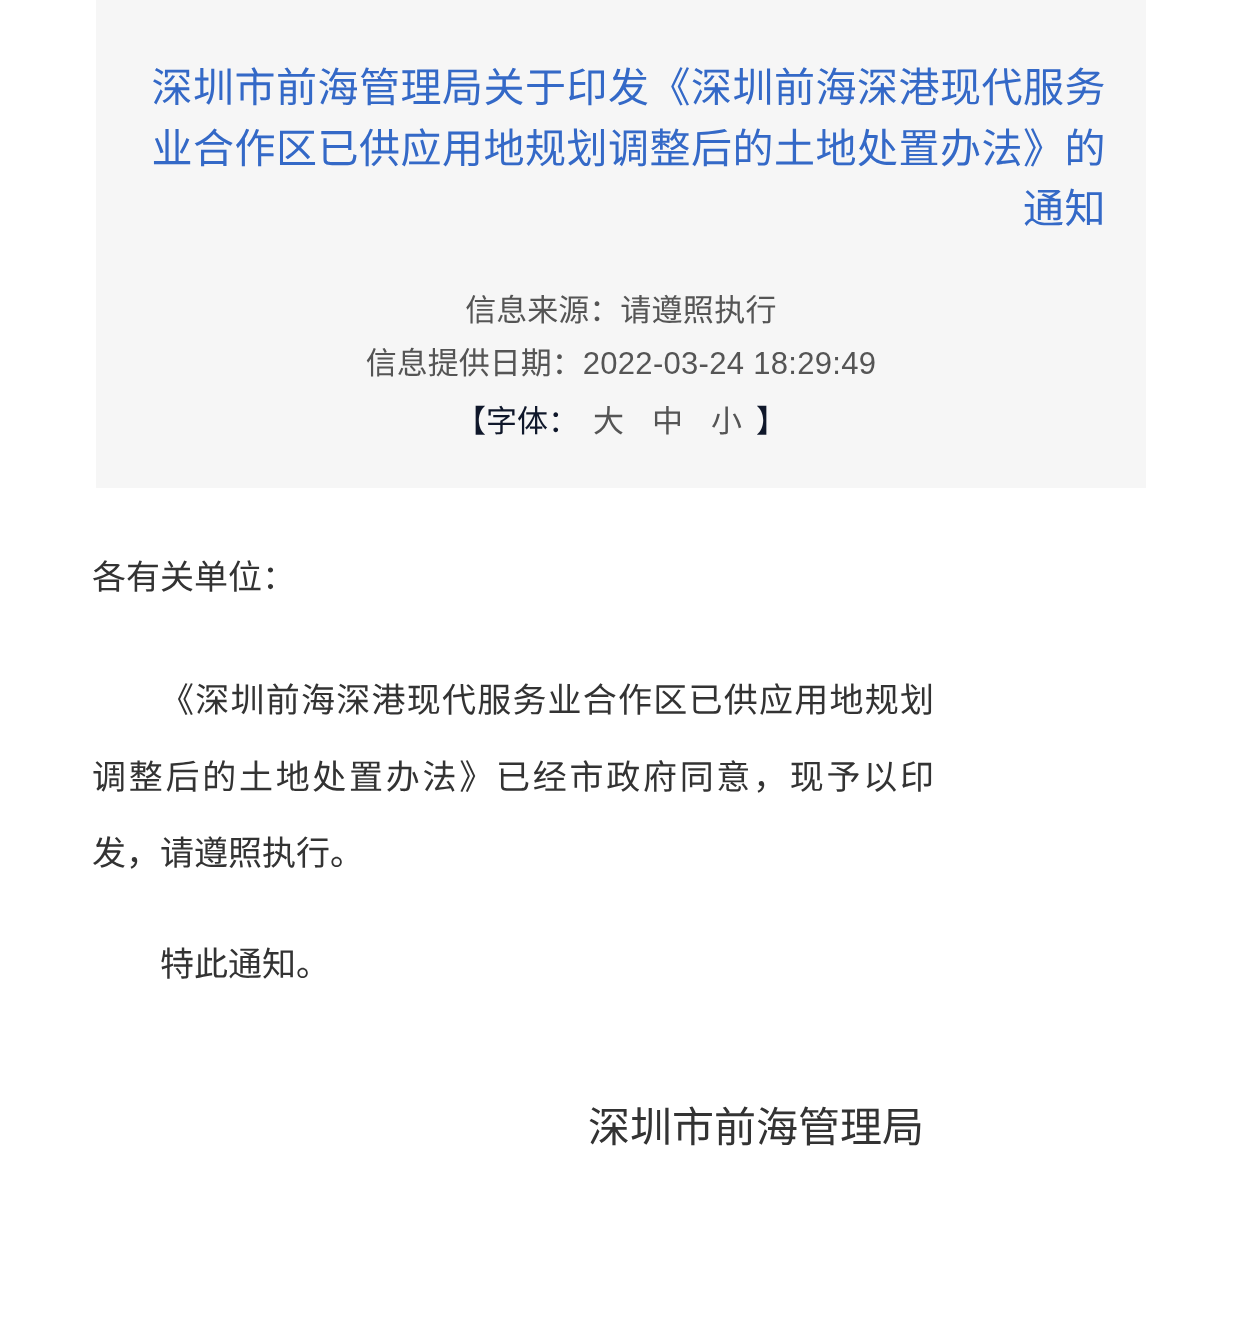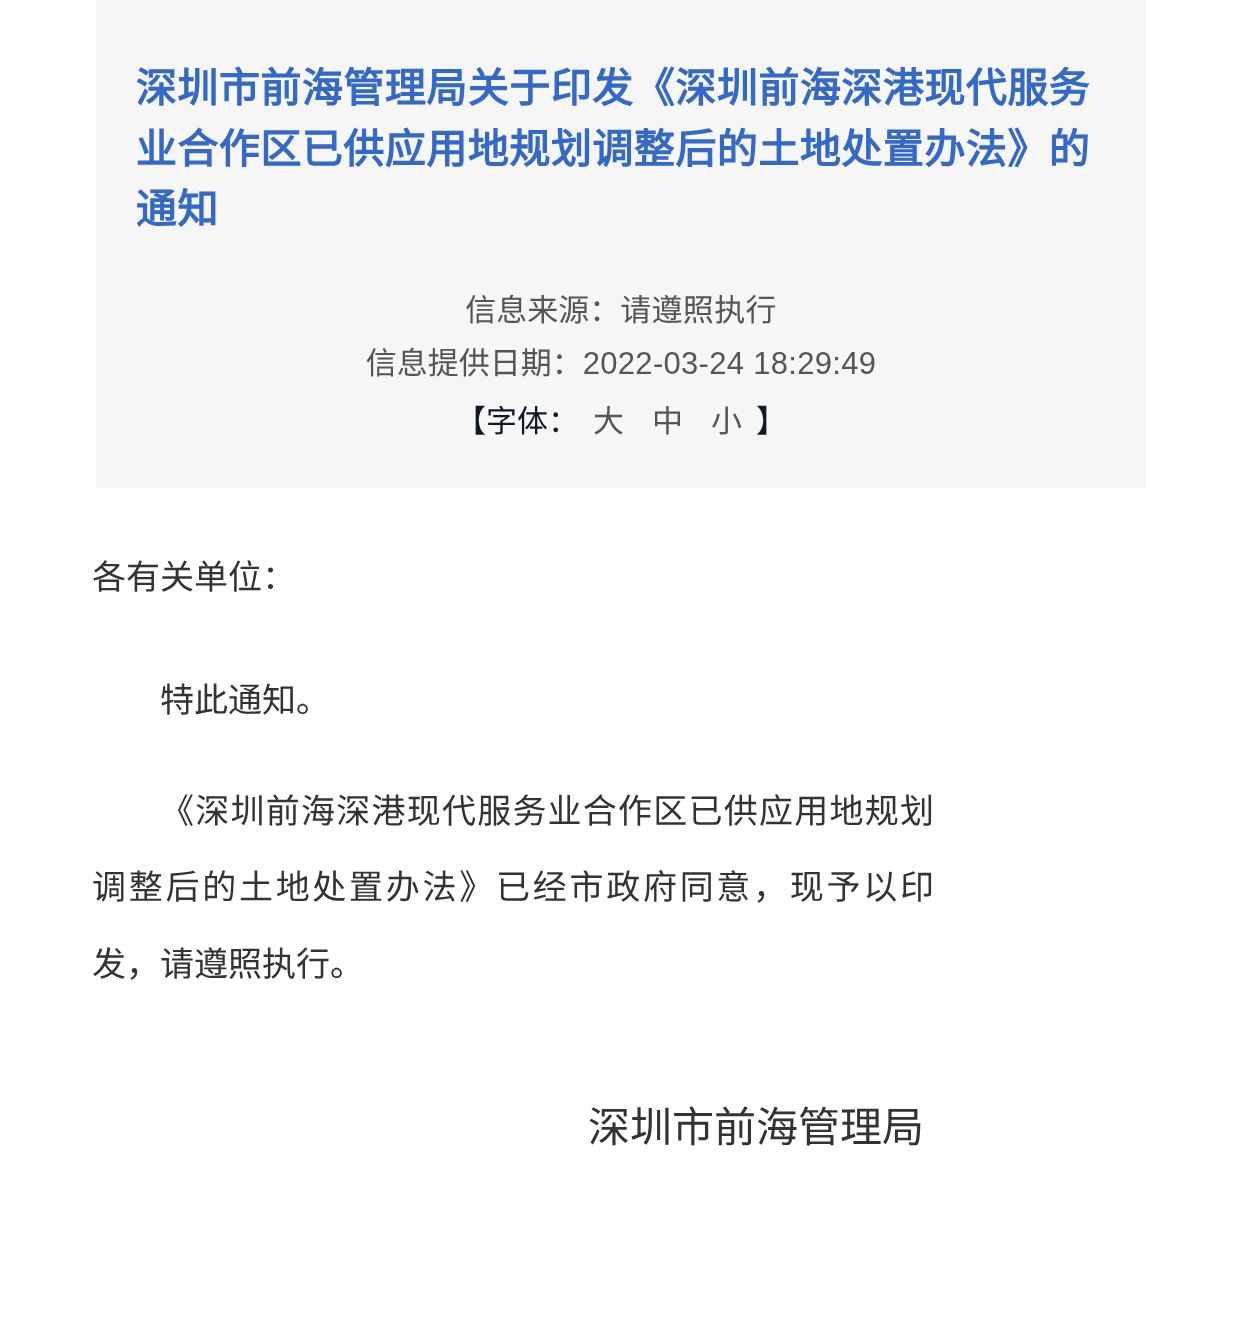--- a/index.html
+++ b/index.html
@@ -30,23 +30,23 @@
     width: 1050px;
     background: #f6f6f6;
     padding: 58px 40px 40px 40px;
     box-sizing: border-box;
   }
 
   .doc-title {
     margin: 0;
     font-size: 41px;
     line-height: 1.48;
-    font-weight: 700;
+    font-weight: 400;
     color: #3469c7;
-    text-align: left;
+    text-align: right;
     letter-spacing: 0.5px;
     font-family: "Liberation Sans", sans-serif;
   }
 
   .meta {
     margin-top: 44px;
     text-align: center;
     color: #555555;
     font-size: 31px;
     line-height: 1.72;
@@ -125,21 +125,21 @@
 
       <span class="font-size-line"><span class="fs-bracket">【字体：</span><span class="font-size-opt">大</span><span class="font-size-opt">中</span><span class="font-size-opt">小</span><span class="fs-bracket">】</span></span>
 
     </div>
   </div>
 
   <div class="body-wrap">
 
     <p class="salutation">各有关单位：</p>
 
+    <p class="para">《深圳前海深港现代服务业合作区已供应用地规划调整后的土地处置办法》已经市政府同意，现予以印发，请遵照执行。</p>
+
     <p class="para">特此通知。</p>
-
-    <p class="para">《深圳前海深港现代服务业合作区已供应用地规划调整后的土地处置办法》已经市政府同意，现予以印发，请遵照执行。</p>
 
     <p class="signature">深圳市前海管理局</p>
 
   </div>
 
 </div>
 
 </body></html>

